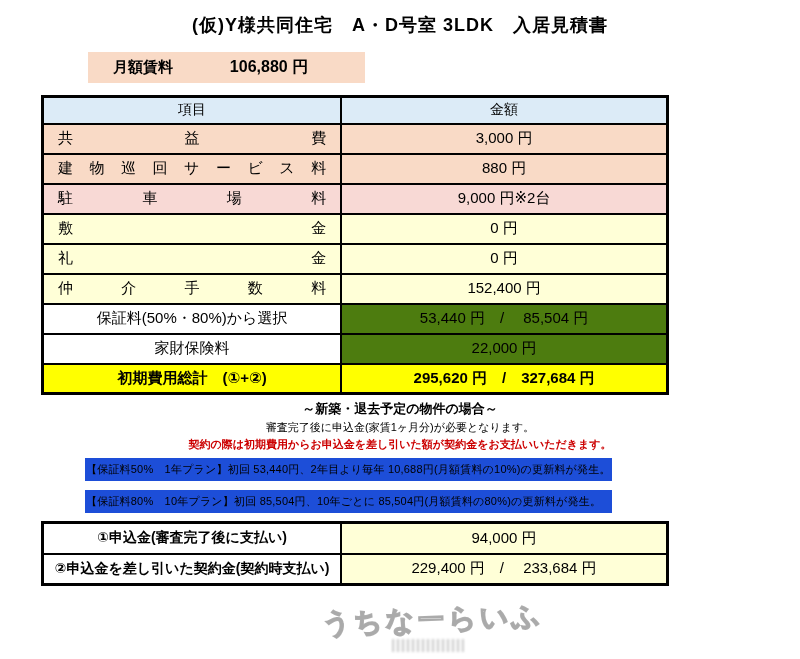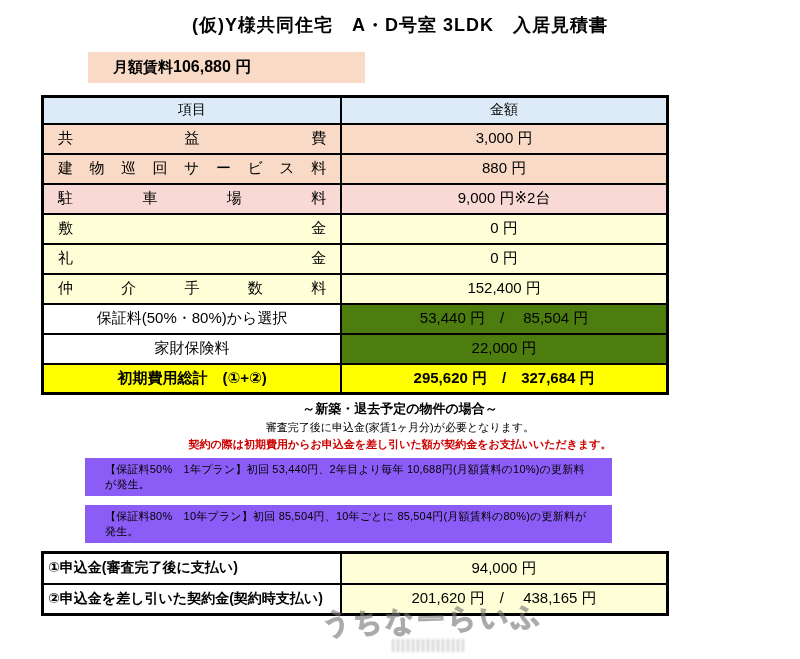--- a/index.html
+++ b/index.html
@@ -8,21 +8,21 @@
 
   .page { width: 800px; height: 659px; padding-top: 13px; position: relative; }
 
   .title { text-align: center; font-size: 18px; font-weight: bold; letter-spacing: 1px; }
 
   .disclaimer { margin: 12px 0 0 88px; font-size: 11px; color: #cc0000; letter-spacing: 0.3px; }
 
   .rent-box { margin: 15px 0 0 88px; width: 277px; height: 31px; background: #f9dac6;
               display: flex; align-items: center; padding-left: 9px; }
   .rent-box .lbl { font-size: 15px; font-weight: bold; margin-left: 16px; }
-  .rent-box .val { flex: 1; text-align: left; font-size: 16px; font-weight: bold; }
+  .rent-box .val { flex: 1; text-align: center; font-size: 16px; font-weight: bold; }
 
   table { border-collapse: collapse; margin-left: 41px; }
   .main-table { margin-top: 12px; width: 628px; border: 3px solid #000; }
   .main-table td { border: 2px solid #000; height: 30px; font-size: 15px; }
   .main-table .hdr td { background: #dcebf7; text-align: center; height: 27px; font-size: 14px; }
   td.item { width: 300px; padding: 0 14px; }
   td.amt  { width: 328px; text-align: center; }
   .just   { text-align: justify; text-align-last: justify; text-justify: inter-character; }
   .ctr    { text-align: center; text-align-last: center; }
   .r-peach td { background: #f9dac6; }
@@ -30,27 +30,27 @@
   .r-yel   td { background: #ffffd7; }
   .r-split td.item { background: #ffffff; }
   .r-split td.amt  { background: #4d7c0f; }
   .r-total td { background: #ffff00; font-weight: bold; }
 
   .case-sec { margin-top: 5px; text-align: center; }
   .case-head { font-size: 13px; font-weight: bold; }
   .case-l1   { font-size: 11px; margin-top: 2px; }
   .case-l2   { font-size: 11px; font-weight: bold; color: #cc0000; margin-top: 2px; }
 
-  .plan-note { margin: 6px 0 0 85px; width: 527px; background: #8b5cf6;
-               font-size: 11px; padding: 4px 20px; letter-spacing: 0.2px; }
+  .plan-note { margin: 6px 0 0 85px; width: 527px; background: #1d4ed8;
+               font-size: 11px; padding: 4px 1px; letter-spacing: 0.2px; }
   .plan-note + .plan-note { margin-top: 9px; }
 
   .bottom-table { margin-top: 8px; width: 628px; border: 3px solid #000; }
   .bottom-table td { border: 2px solid #000; height: 31px; font-size: 15px; }
-  .bottom-table td.item { background: #ffffff; font-size: 14px; font-weight: 600; padding: 0 4px; }
+  .bottom-table td.item { background: #ffffff; text-align: center; font-size: 14px; font-weight: 600; padding: 0 4px; }
   .bottom-table td.amt  { background: #ffffd7; }
 
   .watermark { position: absolute; left: 322px; top: 601px; font-size: 28px; font-weight: bold;
                letter-spacing: 3px; color: rgba(190,190,190,0.18);
                -webkit-text-stroke: 1.4px rgba(110,110,110,0.55);
                transform: rotate(-2deg); pointer-events: none; white-space: nowrap; }
   .watermark-sub { position: absolute; left: 392px; top: 639px; width: 72px; height: 13px;
                    background: repeating-linear-gradient(90deg, rgba(120,120,120,0.35) 0 2px, rgba(120,120,120,0.05) 2px 5px);
                    filter: blur(1px); pointer-events: none; }
 </style>
@@ -122,21 +122,21 @@
   <div class="plan-note">【保証料80%　10年プラン】初回 85,504円、10年ごとに 85,504円(月額賃料の80%)の更新料が発生。</div>
 
   <table class="bottom-table">
     <tbody>
       <tr>
         <td class="item">①申込金(審査完了後に支払い)</td>
         <td class="amt">94,000 円</td>
       </tr>
       <tr>
         <td class="item">②申込金を差し引いた契約金(契約時支払い)</td>
-        <td class="amt">201,620 円　/　 438,165 円</td>
+        <td class="amt">229,400 円　/　 233,684 円</td>
       </tr>
     </tbody>
   </table>
 
   <div class="watermark">うちなーらいふ</div>
   <div class="watermark-sub"></div>
 
 </div>
 
 </body></html>

